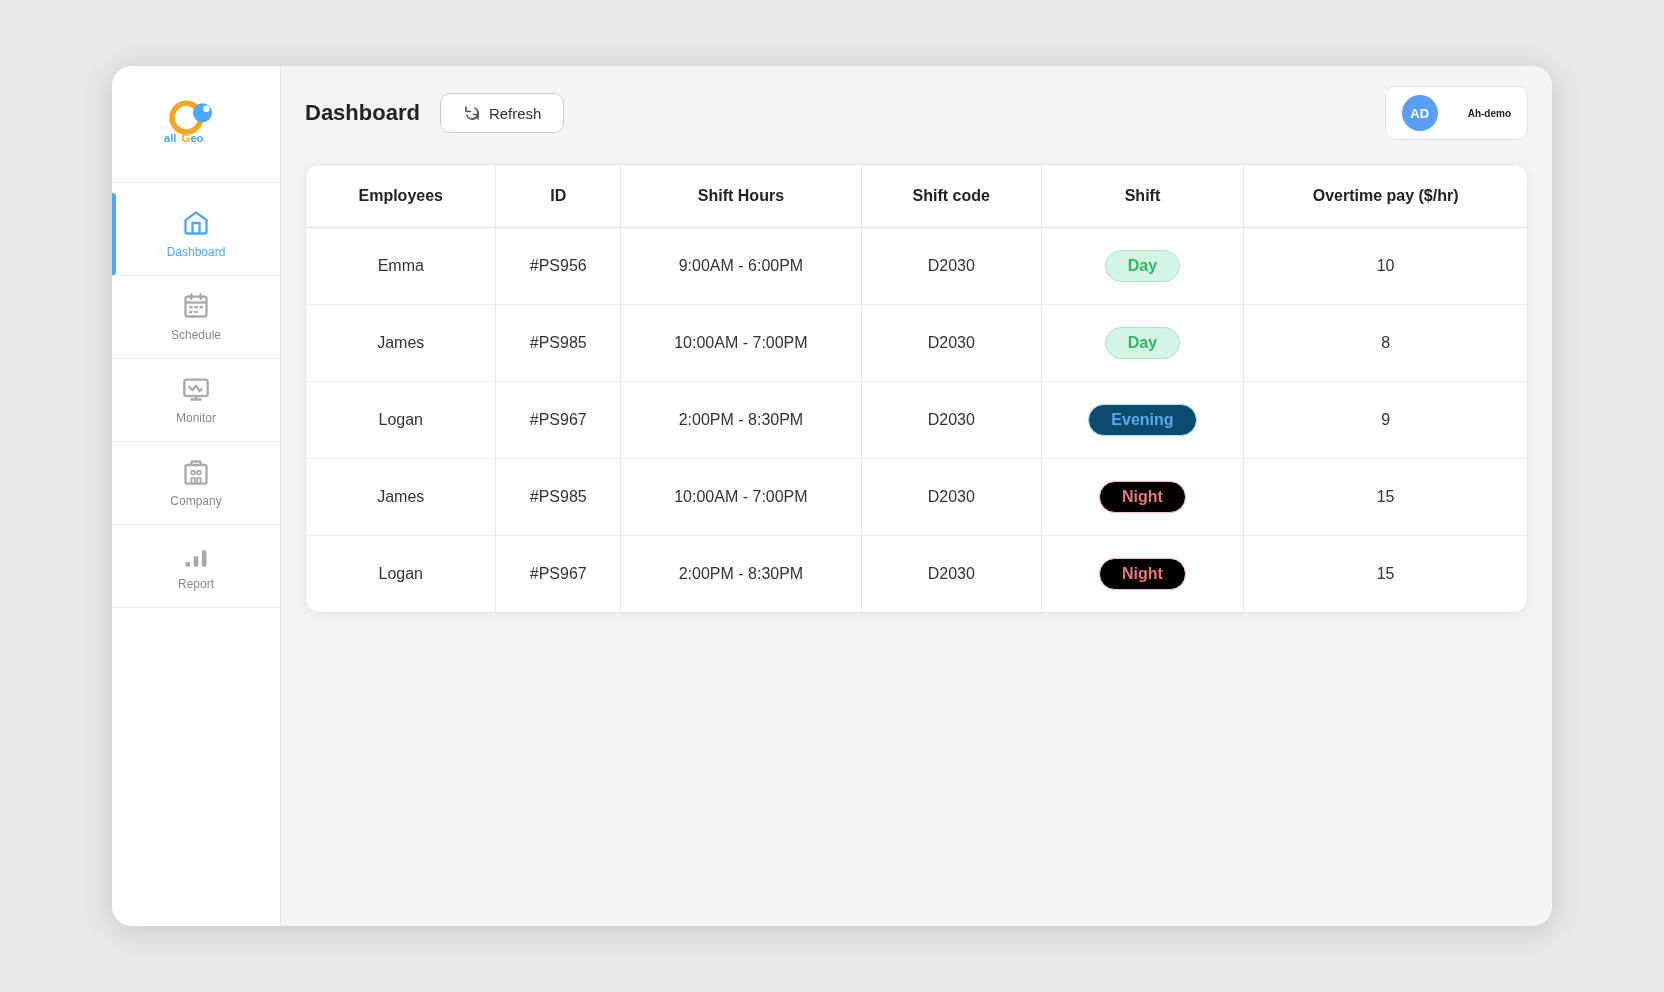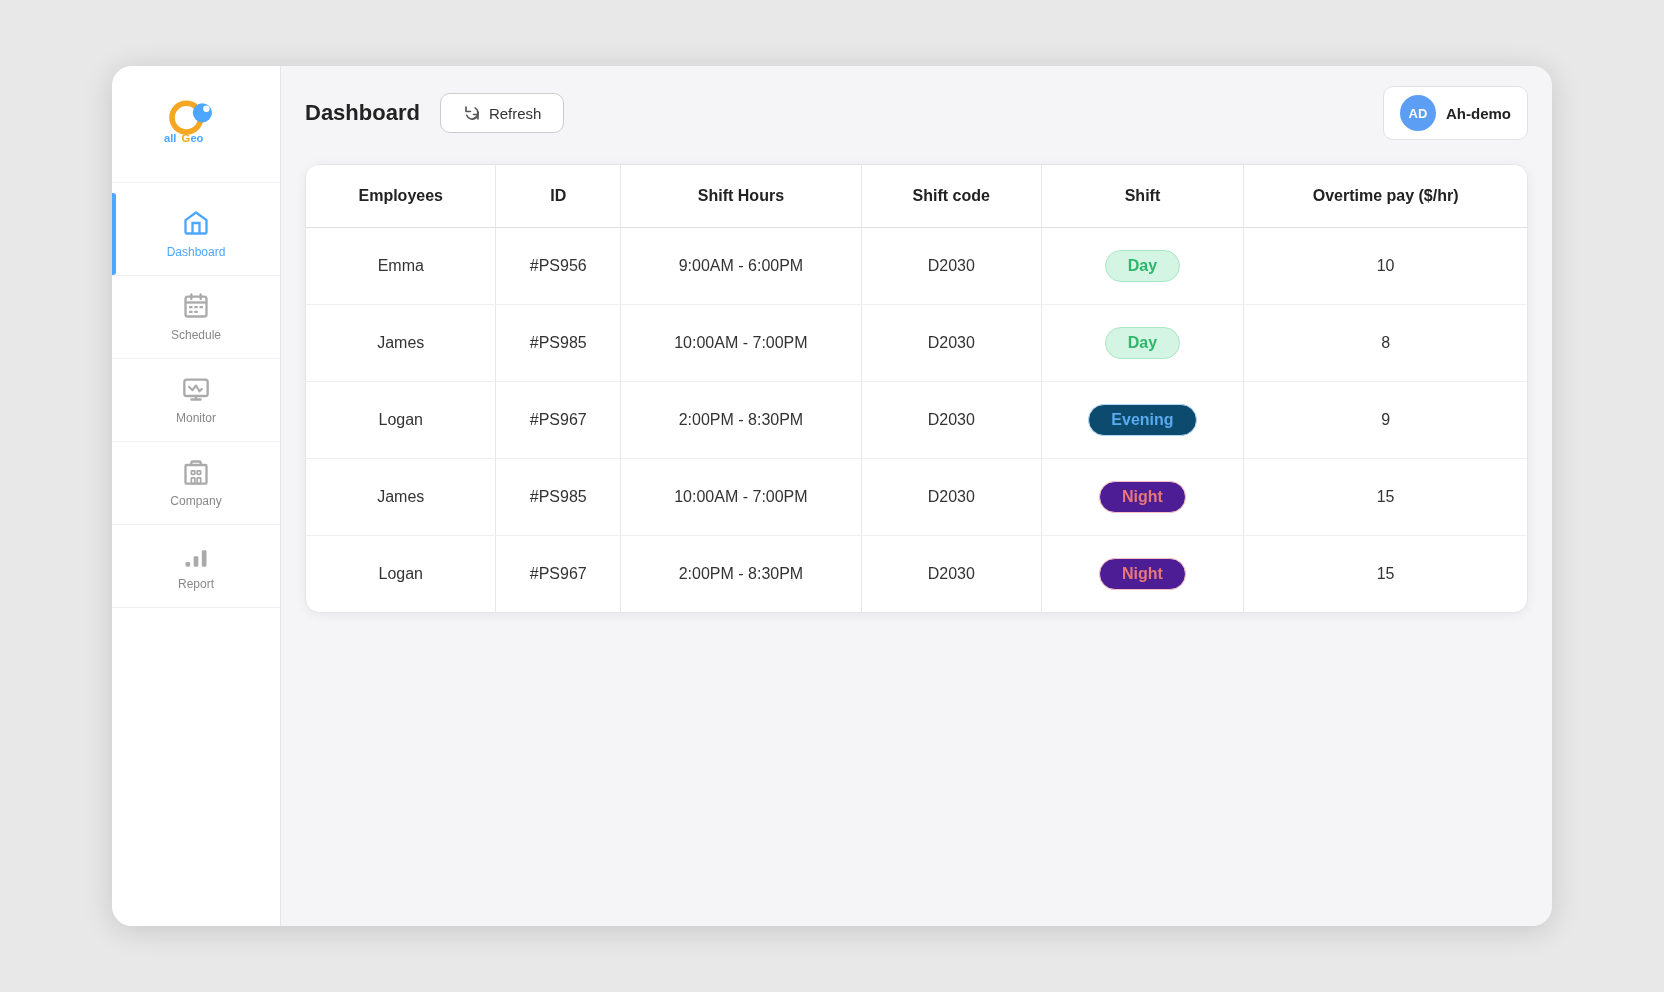--- a/index.html
+++ b/index.html
@@ -137,23 +137,24 @@
       border-radius: 50%;
       background: #5b9ef4;
       color: #fff;
       display: flex;
       align-items: center;
       justify-content: center;
       font-size: 13px;
       font-weight: 700;
     }
     .user-name {
-      font-size: 15px;
+      font-size: 10px;
       font-weight: 600;
       color: #222;
+      margin-left: 20px;
     }
     
     .table-container {
       background: #fff;
       border-radius: 14px;
       overflow: hidden;
       box-shadow: 0 2px 12px rgba(0,0,0,0.06);
       border: 1px solid #e5e5e5;
     }
     table {
@@ -196,21 +197,21 @@
       background: #d4f5e4;
       color: #2db76a;
       border: 1.5px solid #a8e8c4;
     }
     .badge-evening {
       background: #0c4a6e;
       color: #5aaaee;
       border: 1.5px solid #b0d8f8;
     }
     .badge-night {
-      background: #4c1d95;
+      background: #000000;
       color: #e87878;
       border: 1.5px solid #f8c0c0;
     }
   </style>
 </head>
 <body>
 
 <div class="app-container">
 
   <div class="sidebar">

